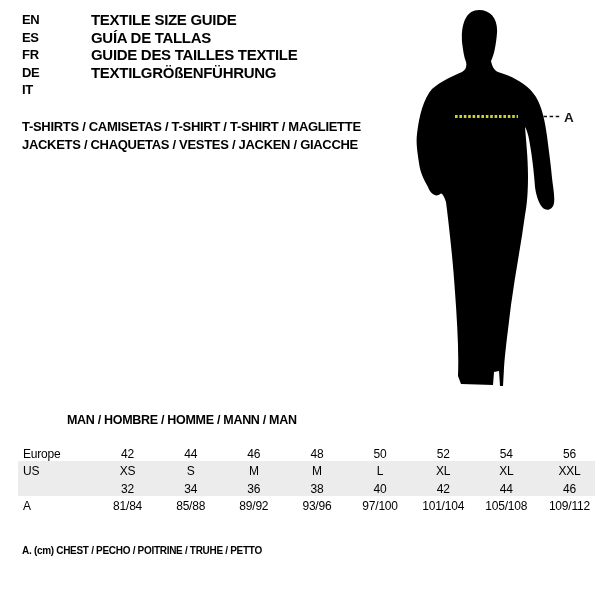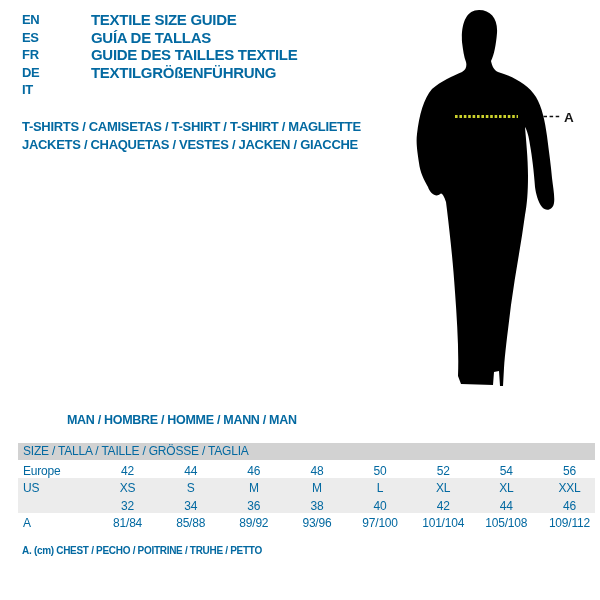--- a/index.html
+++ b/index.html
@@ -3,21 +3,21 @@
 <meta charset="utf-8">
 <style>
   * { margin: 0; padding: 0; box-sizing: border-box; }
   html, body { background: #ffffff; }
   .page {
     position: relative;
     width: 600px;
     height: 600px;
     background: #ffffff;
     font-family: "Liberation Sans", "DejaVu Sans", sans-serif;
-    color: #0369a1;
+    color: #000000;
     overflow: hidden;
   }
   
   .lang-list { position: absolute; left: 22px; top: 11px; }
   .lang-row { display: flex; height: 17.5px; align-items: center; }
   .lang-code {
     width: 37px; font-size: 13px; font-weight: bold; letter-spacing: -0.3px;
   }
   .lang-label { font-size: 15px; font-weight: bold; letter-spacing: -0.3px; white-space: nowrap; margin-left: 32px; }
 
@@ -140,21 +140,20 @@
         Z"></path>
       <line x1="455" y1="116.5" x2="518" y2="116.5" stroke-width="3.2" stroke-dasharray="2.6 1.8" stroke="#cdd32d"></line>
       <line x1="543.5" y1="116.5" x2="561" y2="116.5" stroke="#111111" stroke-width="1.7" stroke-dasharray="3.5 2.6"></line>
       <text class="measure-a-text" x="564" y="121.5">A</text>
     </svg>
   </div>
 
   <div class="section-title">MAN / HOMBRE / HOMME / MANN / MAN</div>
 
   <div class="size-table">
-    <div class="size-table-header">SIZE / TALLA / TAILLE / GRÖSSE / TAGLIA</div>
 
     <div class="size-row">
       <span class="size-row-label">Europe</span>
       <span class="size-cell">42</span>
       <span class="size-cell">44</span>
       <span class="size-cell">46</span>
       <span class="size-cell">48</span>
       <span class="size-cell">50</span>
       <span class="size-cell">52</span>
       <span class="size-cell">54</span>

